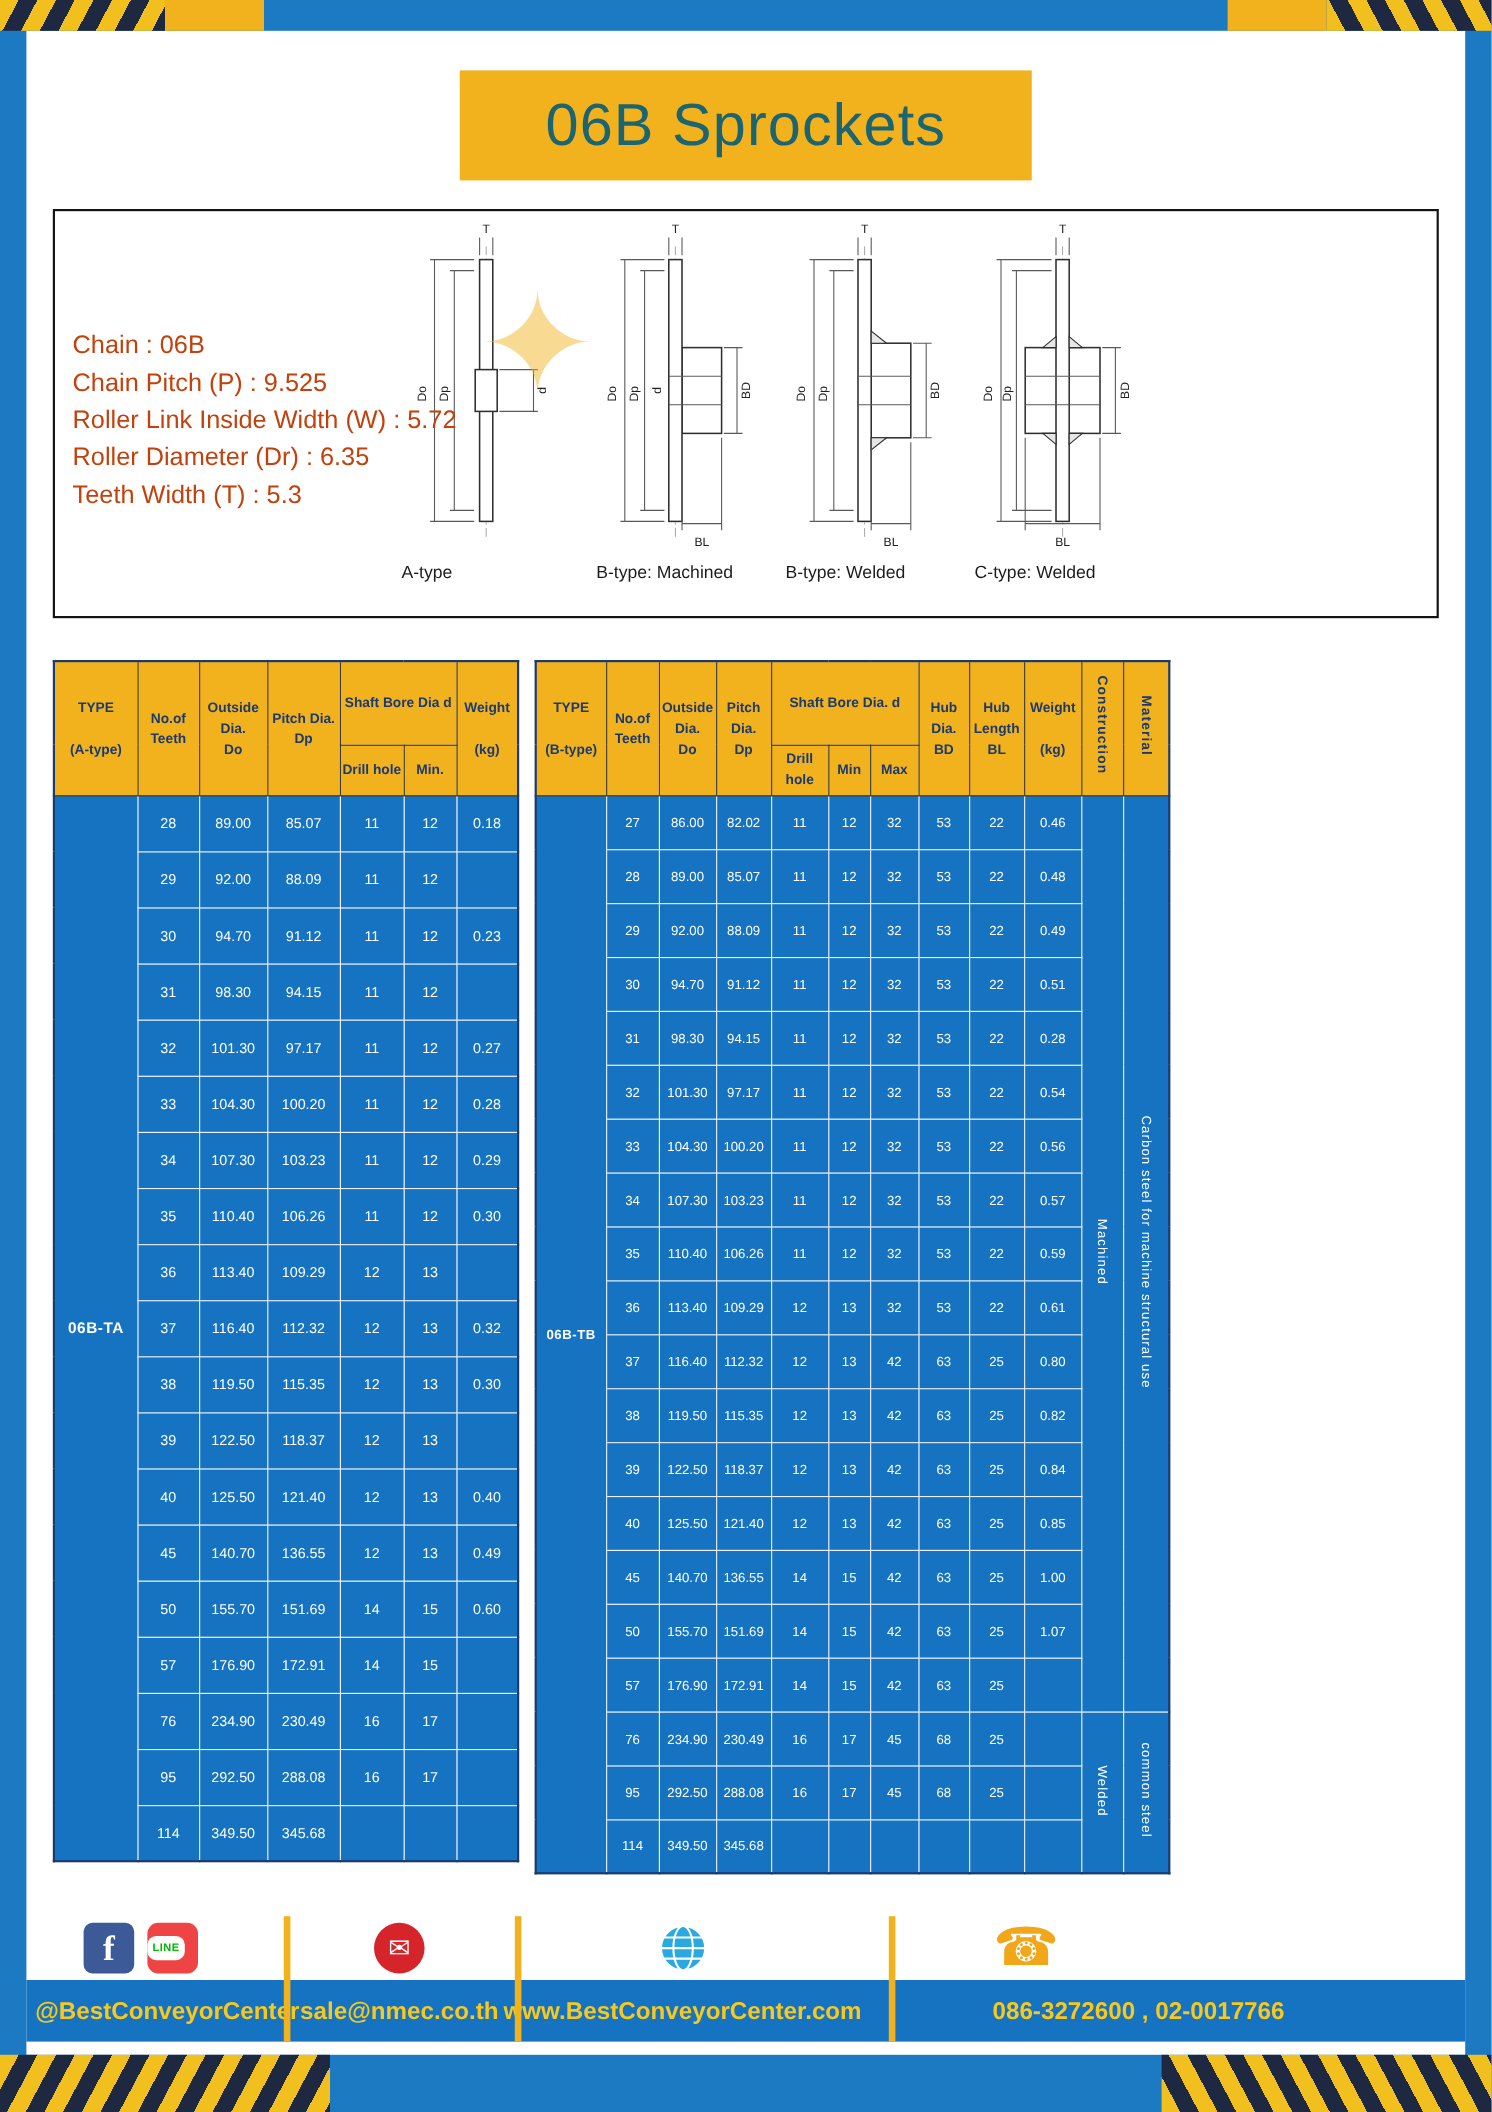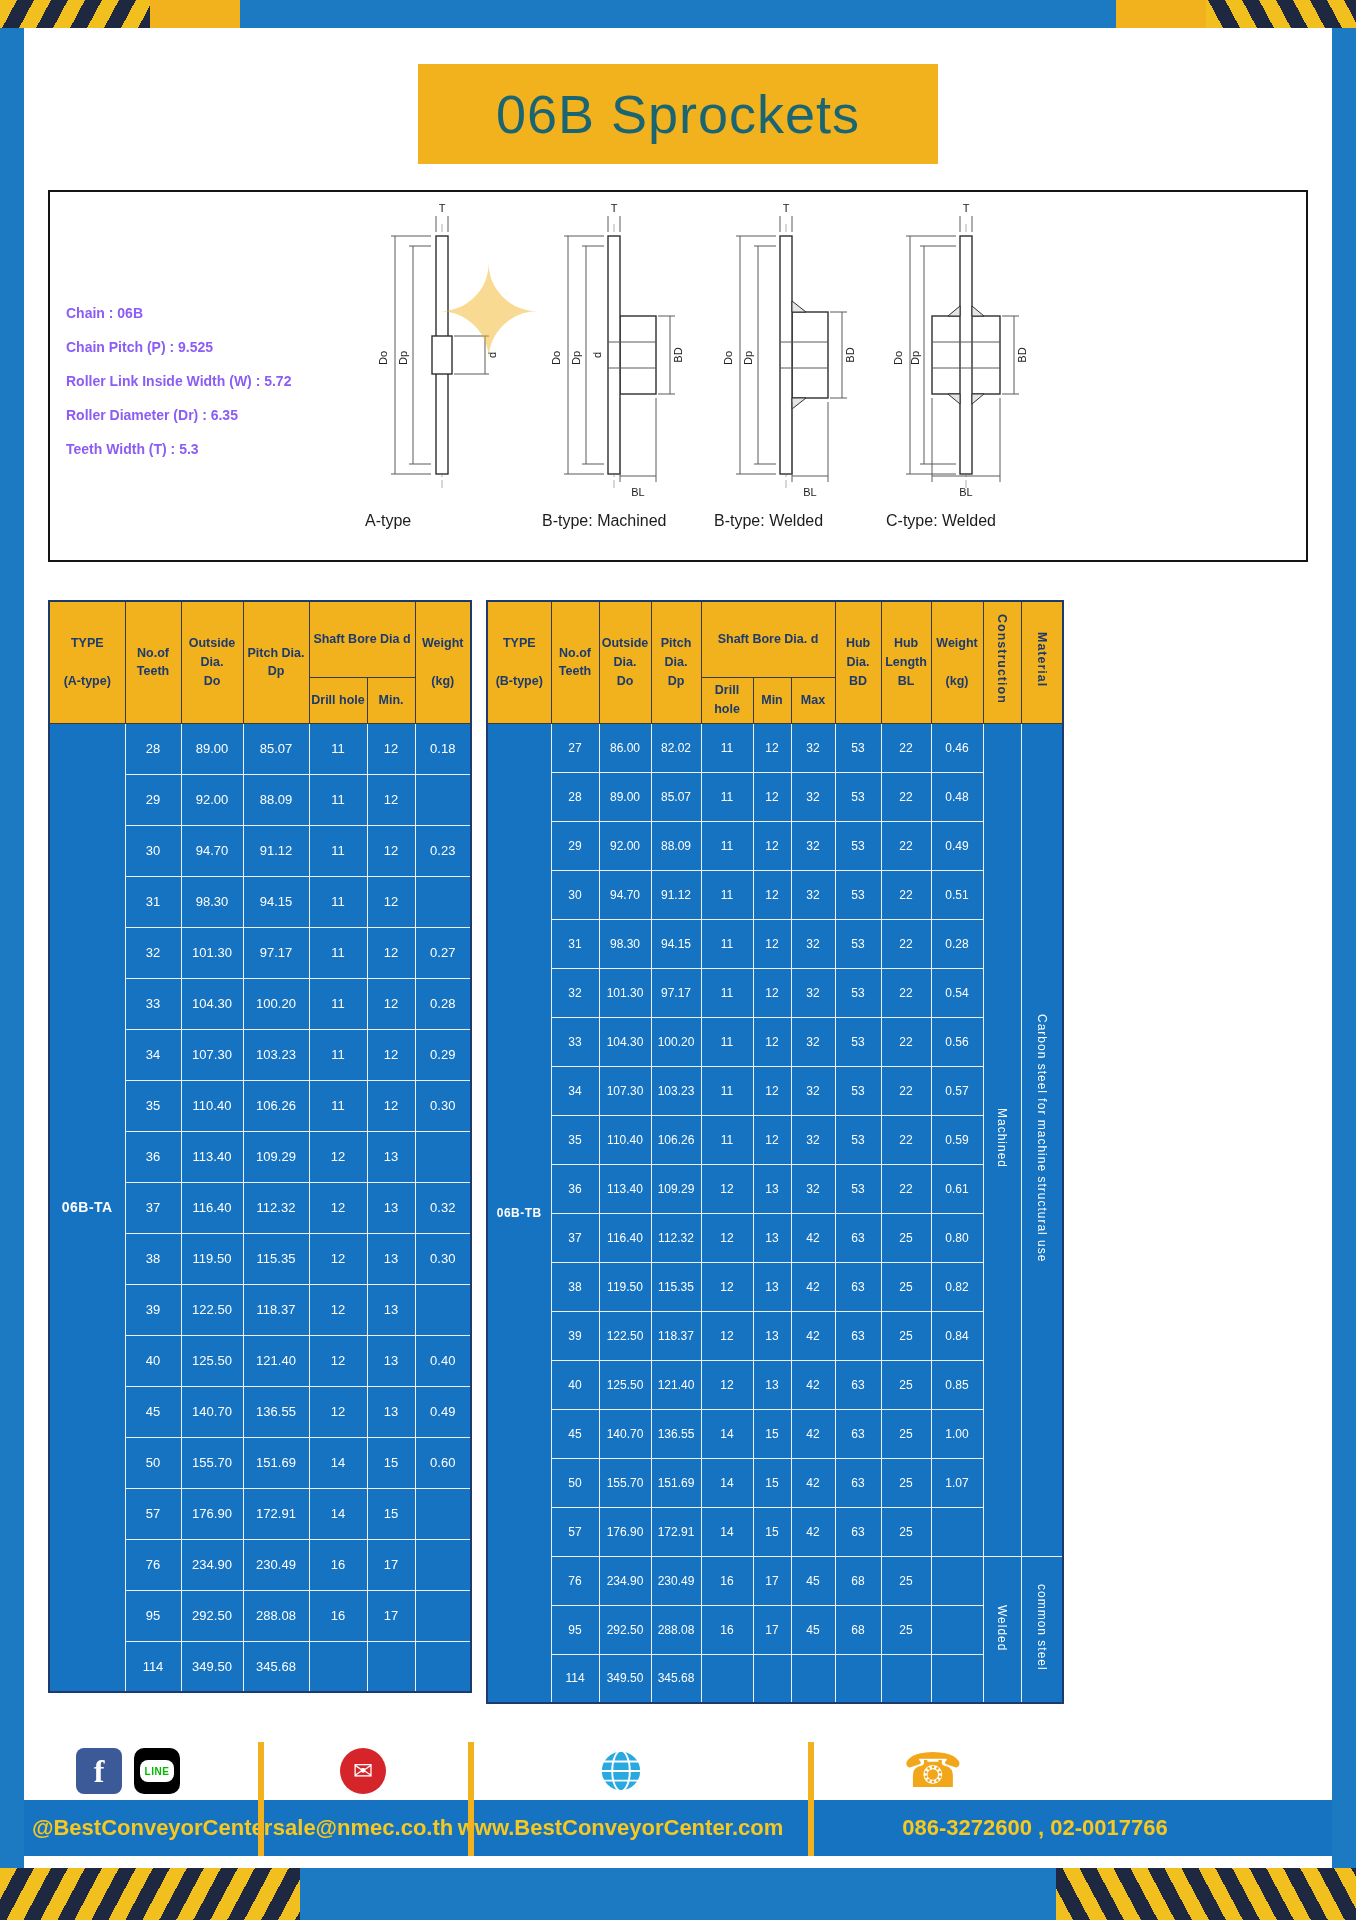--- a/index.html
+++ b/index.html
@@ -20,21 +20,21 @@
   .hz-br{right:0;bottom:0;width:300px;height:52px;background:repeating-linear-gradient(62deg,#F2C01E 0 15px,#1E2840 15px 30px)}
 
   .page{position:absolute;left:24px;top:28px;width:1308px;height:1840px;background:#ffffff}
 
   .banner{position:absolute;left:50%;transform:translateX(-50%);top:36px;width:520px;height:100px;
     background:#F2B21E;display:flex;align-items:center;justify-content:center}
   .banner h1{font-size:54px;font-weight:normal;color:#1B6472;letter-spacing:1px}
 
   .spec-box{position:absolute;left:24px;top:162px;width:1260px;height:372px;border:2px solid #141414;background:#fff}
   .spec-lines{position:absolute;left:16px;top:104px;z-index:3}
-  .spec-line{font-size:14px;font-weight:bold;color:#8b5cf6;line-height:34px;white-space:nowrap}
+  .spec-line{font-size:23px;font-weight:normal;color:#c2410c;line-height:34px;white-space:nowrap}
 
   .watermark{position:absolute;left:385px;top:64px;display:flex;align-items:flex-start;gap:4px;
     color:#F2B21E;opacity:.48;z-index:2;pointer-events:none}
   .wm-star{font-size:128px;line-height:.9}
   .wm-text{font-size:60px;font-weight:bold;letter-spacing:9px;line-height:1.1}
 
   .drawing{position:absolute;top:8px;width:165px;z-index:1}
   .draw-a{left:315px}.draw-bm{left:492px}.draw-bw{left:664px}.draw-c{left:836px}
   .draw-label{font-size:16px;color:#1c1c1c;margin-top:2px;white-space:nowrap}
   .draw-svg{display:block;width:165px;height:310px}
@@ -63,21 +63,21 @@
   .bar{position:absolute;left:0;top:58px;width:1308px;height:56px;background:#1573C2;display:flex;align-items:center}
   .fsec,.bar-sec{height:100%;display:flex;align-items:center;justify-content:center}
   .w1{width:234px}.w2{width:210px}.w3{width:305px}.w4{width:524px}
   .fsec.w1{justify-content:flex-start;padding-left:52px;gap:12px}
   .fsec.w4{justify-content:flex-start;padding-left:130px}
   .bar-sec{color:#F7C81E;font-size:22px;font-weight:bold;white-space:nowrap}
   .bar-sec.w1{justify-content:flex-start;padding-left:8px}
   .vsep{position:absolute;top:0;width:6px;height:114px;background:#F2B21E;z-index:2}
 
   .fb-icon{width:46px;height:46px;border-radius:8px;background:#3D5A98;color:#fff;display:flex;align-items:center;justify-content:center;font-weight:bold;font-size:32px;font-family:"Liberation Serif",serif}
-  .line-icon{width:46px;height:46px;border-radius:10px;background:#000000;display:flex;align-items:center;justify-content:center}
+  .line-icon{width:46px;height:46px;border-radius:10px;background:#ef4444;display:flex;align-items:center;}
   .line-bubble{background:#fff;border-radius:8px;width:34px;height:22px;color:#00B900;font-size:10px;font-weight:bold;display:flex;align-items:center;justify-content:center;letter-spacing:.5px}
   .mail-icon{width:46px;height:46px;border-radius:50%;background:#D6252A;color:#fff;font-size:24px;display:flex;align-items:center;justify-content:center}
   .globe-icon{width:46px;height:46px}
   .phone-icon{font-size:48px;color:#F2A71B;line-height:1}
 </style>
 </head>
 <body>
 
 <div class="hazard hz-tl"></div>
 <div class="cap cap-tl"></div>

